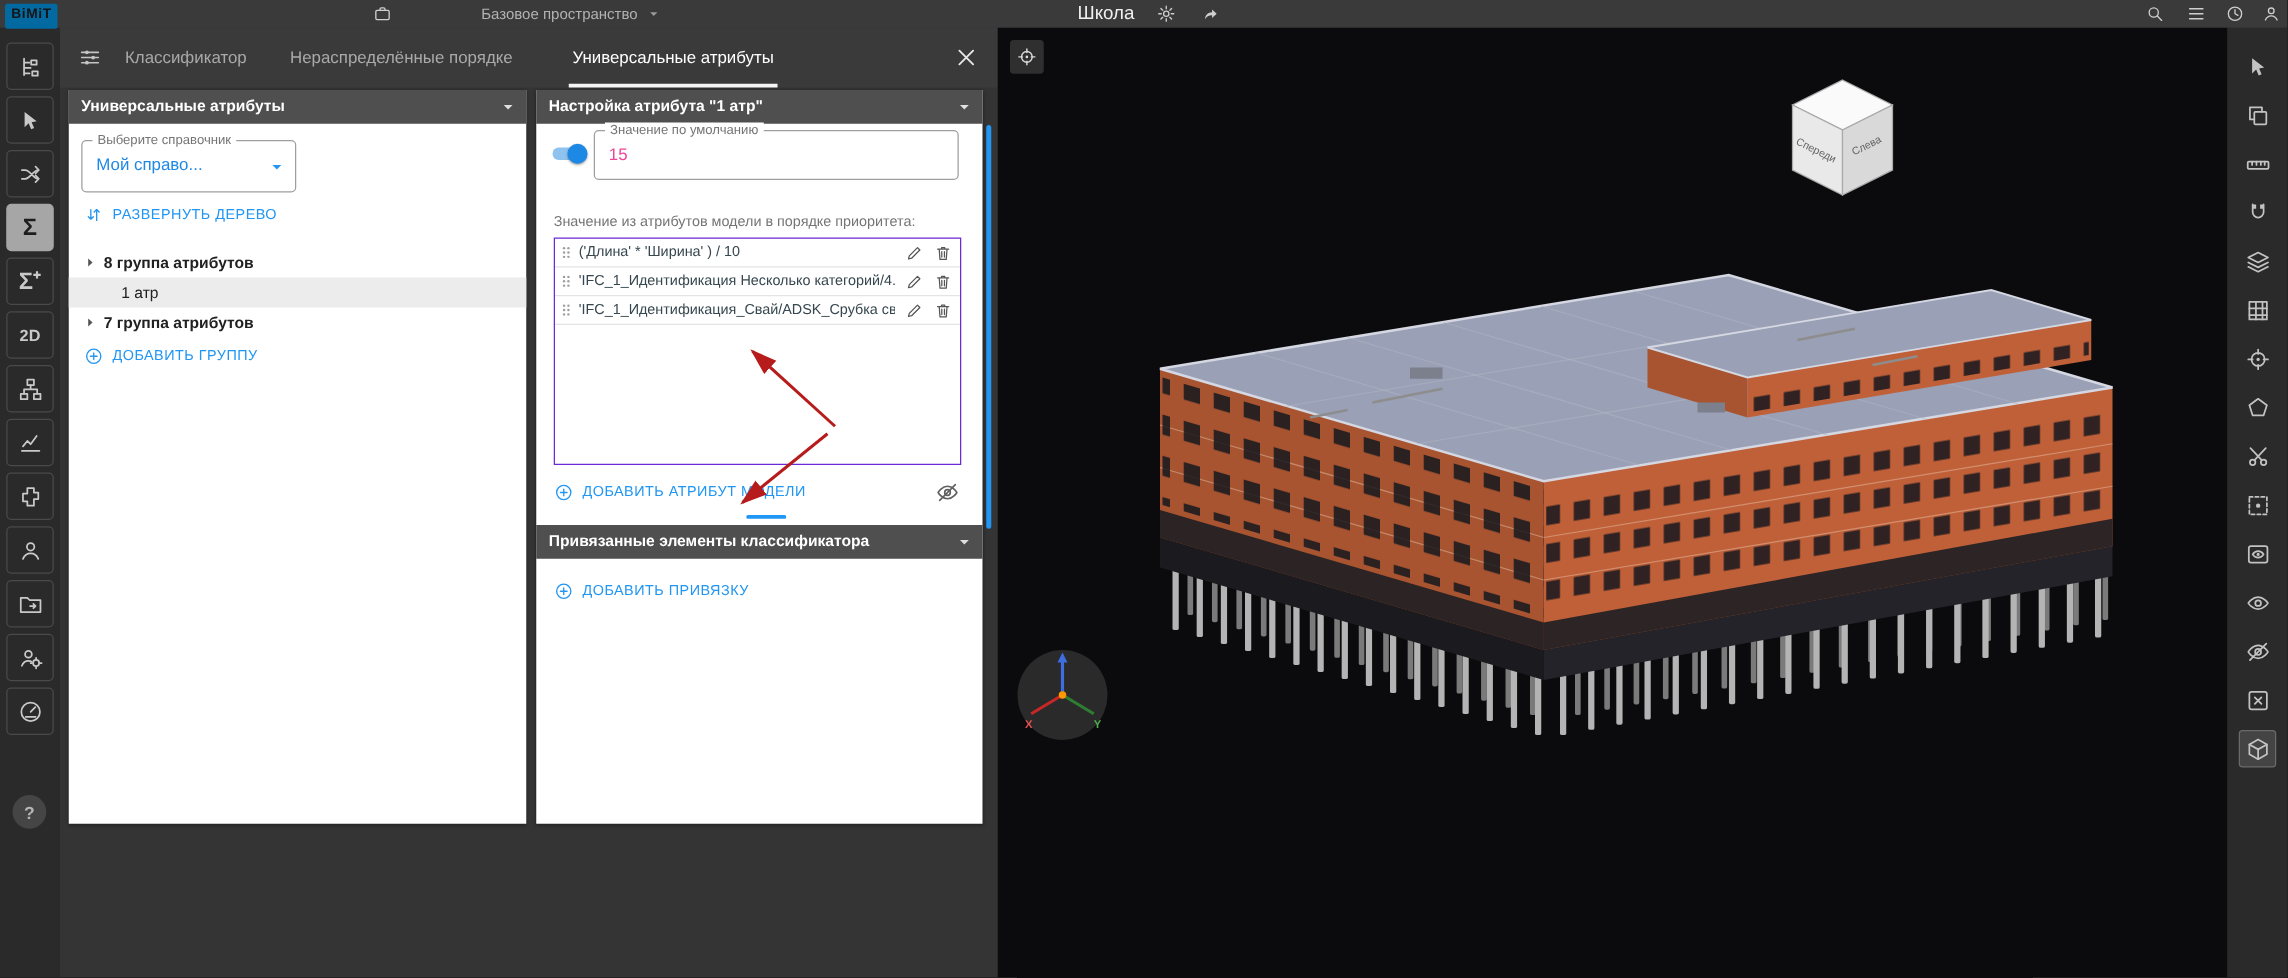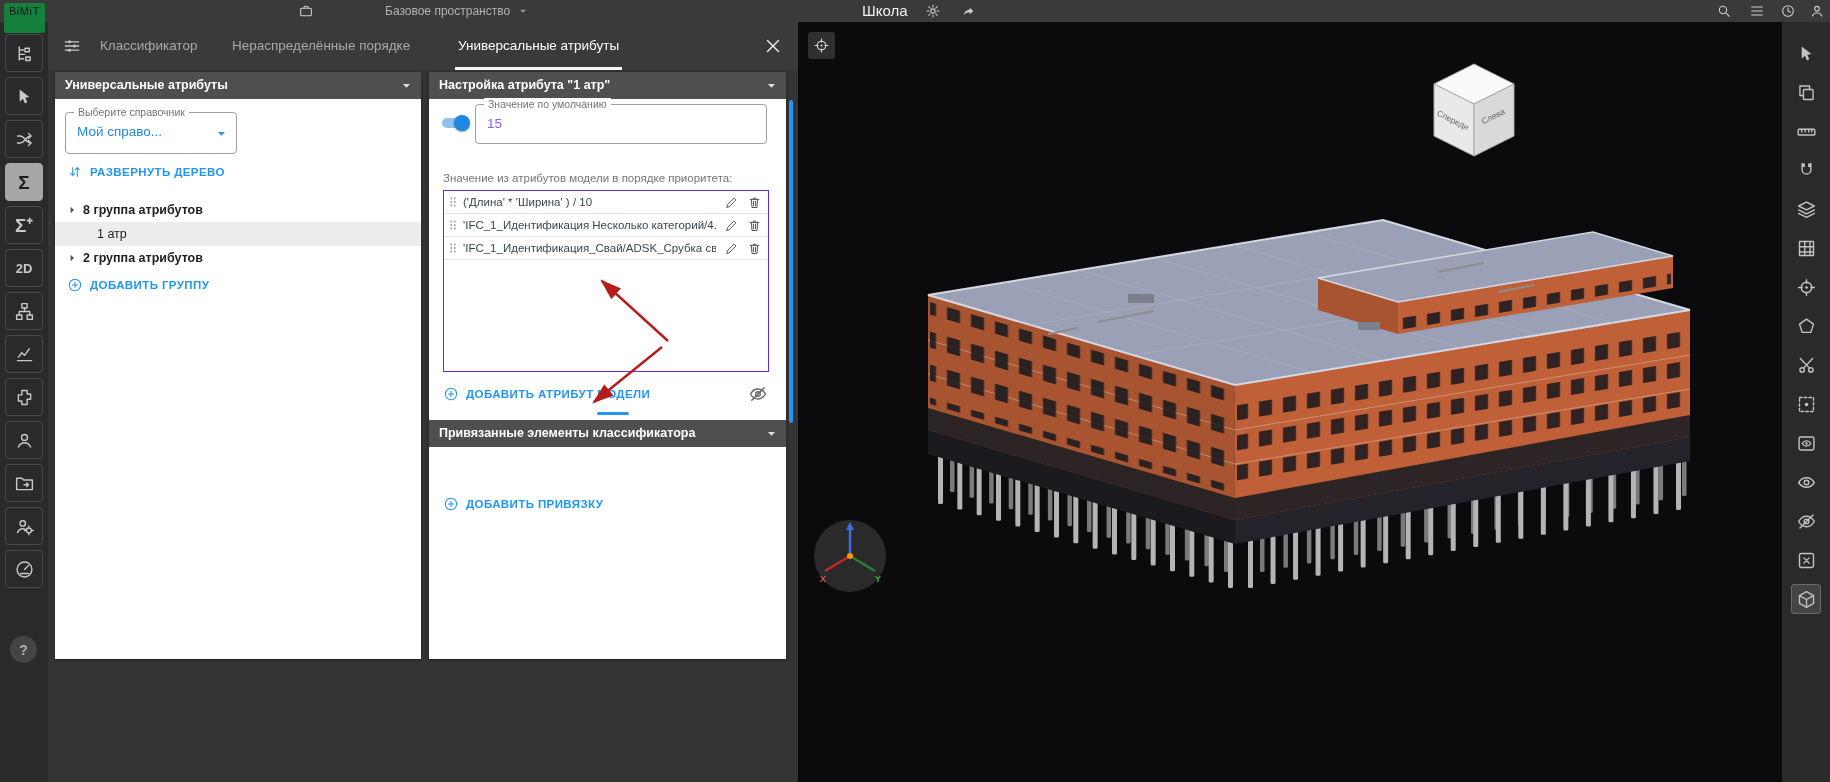--- a/index.html
+++ b/index.html
@@ -3,22 +3,22 @@
 <meta charset="utf-8">
 <style>
   html,body{margin:0;padding:0;background:#222;}
   .app{position:relative;width:1830px;height:782px;overflow:hidden;background:#343434;
        font-family:"Liberation Sans",sans-serif;-webkit-font-smoothing:antialiased;}
   .ic{display:inline-block;line-height:0;}
   .ic svg{width:100%;height:100%;display:block;}
 
   
   .topbar{position:absolute;left:0;top:0;width:1830px;height:22px;background:#3a3a3a;z-index:40;}
-  .logo{position:absolute;left:4px;top:3px;height:30px;padding:0 5px;background:#15803d;color:#151515;
-        font-size:11px;font-weight:normal;line-height:16px;border-radius:2px;letter-spacing:.5px;}
+  .logo{position:absolute;left:4px;top:3px;height:20px;padding:0 5px;background:#0369a1;color:#151515;
+        font-size:11px;font-weight:bold;line-height:16px;border-radius:2px;letter-spacing:.5px;}
   .tb-ic{position:absolute;top:3px;width:16px;height:16px;color:#cfcfcf;cursor:pointer;}
   .workspace{position:absolute;left:385px;top:0;height:22px;display:flex;align-items:center;gap:6px;
              color:#b2b2b2;font-size:12px;cursor:pointer;}
   .workspace .ic{width:14px;height:14px;color:#9a9a9a;}
   .proj-title{position:absolute;left:862px;top:0;line-height:22px;color:#f0f0f0;font-size:15px;}
 
   
   .left-toolbar{position:absolute;left:0;top:22px;width:48px;height:760px;background:#2a2a2a;z-index:30;}
   .ltb-btn{position:absolute;left:5px;width:38px;height:38px;border:1px solid #4a4a4a;border-radius:4px;
            display:flex;align-items:center;justify-content:center;color:#c9c9c9;cursor:pointer;box-sizing:border-box;}
@@ -44,28 +44,28 @@
   .card-right{left:381px;width:357px;}
   .vscroll{position:absolute;left:741px;top:30px;width:4px;height:323px;background:#2196f3;border-radius:2px;cursor:pointer;}
 
   .sec-head{position:absolute;left:0;right:0;height:27px;background:#4f4f4f;color:#fff;font-size:12.5px;
             font-weight:600;line-height:27px;padding-left:10px;cursor:pointer;}
   .sec-head .ic{position:absolute;right:6px;top:5px;width:17px;height:17px;color:#e0e0e0;}
 
   .mfield{position:absolute;border:1px solid #9e9e9e;border-radius:4px;background:#fff;box-sizing:border-box;}
   .flabel{position:absolute;top:-7px;left:8px;font-size:10.5px;color:#757575;background:#fff;padding:0 4px;white-space:nowrap;}
   .fvalue{position:absolute;left:11px;top:11px;font-size:13.5px;color:#1e88e5;white-space:nowrap;overflow:hidden;max-width:70%;}
-  .fvalue.dark{color:#8b5cf6;}
+  .fvalue.dark{color:#ec4899;}
   .mfield .ic.fcaret{position:absolute;right:6px;top:12px;width:17px;height:17px;color:#2196f3;}
 
   .search-input{position:absolute;box-sizing:border-box;border:1px solid #bdbdbd;border-radius:4px;
                 font-family:"Liberation Sans",sans-serif;font-size:12.5px;color:#424242;padding:0 10px;outline:none;}
   .search-input::placeholder{color:#9e9e9e;}
 
-  .blue-link{display:flex;align-items:center;gap:7px;color:#2196f3;font-size:11.5px;font-weight:bold;
+  .blue-link{display:flex;align-items:center;gap:7px;color:#2196f3;font-size:11.5px;font-weight:normal;
              letter-spacing:.4px;cursor:pointer;white-space:nowrap;}
   .blue-link .ic{width:16px;height:16px;}
 
   .tree-row{position:absolute;left:0;width:100%;height:24px;display:flex;align-items:center;font-size:12.5px;color:#212121;cursor:pointer;box-sizing:border-box;}
   .tree-row .ic{width:14px;height:14px;color:#555;margin:0 4px 0 10px;}
   .tree-row.selected{background:#ececec;}
   .tree-row.group{font-weight:bold;}
 
   .list-box{position:absolute;border:1px solid #6d28d9;background:#fff;box-sizing:border-box;overflow:hidden;}
   .attr-row{height:22px;display:flex;align-items:center;border-bottom:1px solid #e4e4e4;padding:0 6px 0 2px;
@@ -313,21 +313,21 @@
       </div>
       <div class="tree-row selected" style="top:150px;padding-left:42px">
         <span>1 атр</span>
       </div>
       <div class="tree-row group" style="top:174px">
         <span class="ic">
             <svg viewBox="0 0 24 24" fill="none" stroke="currentColor" stroke-width="1.6" stroke-linecap="round" stroke-linejoin="round">
               <path d="M9.5 6.5l6 5.5-6 5.5z" fill="currentColor" stroke="none"></path>
             </svg>
           </span>
-        <span>2 группа атрибутов</span>
+        <span>7 группа атрибутов</span>
       </div>
 
       <div class="blue-link" style="position:absolute;left:12px;top:204px;height:18px;">
         <span class="ic">
             <svg viewBox="0 0 24 24" fill="none" stroke="currentColor" stroke-width="1.6" stroke-linecap="round" stroke-linejoin="round">
               <circle cx="12" cy="12" r="8.5"></circle>
               <path d="M12 8v8M8 12h8"></path>
             </svg>
           </span>
         <span>ДОБАВИТЬ ГРУППУ</span>
@@ -455,21 +455,21 @@
 
       <div class="sec-head" style="top:348px;">
         <span>Привязанные элементы классификатора</span>
         <span class="ic">
             <svg viewBox="0 0 24 24" fill="none" stroke="currentColor" stroke-width="1.6" stroke-linecap="round" stroke-linejoin="round">
               <path d="M7 10l5 5 5-5z" fill="currentColor" stroke="none"></path>
             </svg>
           </span>
       </div>
 
-      <div class="blue-link" style="position:absolute;left:14px;top:392px;height:18px;margin-top:31px;">
+      <div class="blue-link" style="position:absolute;left:14px;top:392px;height:18px;">
         <span class="ic">
             <svg viewBox="0 0 24 24" fill="none" stroke="currentColor" stroke-width="1.6" stroke-linecap="round" stroke-linejoin="round">
               <circle cx="12" cy="12" r="8.5"></circle>
               <path d="M12 8v8M8 12h8"></path>
             </svg>
           </span>
         <span>ДОБАВИТЬ ПРИВЯЗКУ</span>
       </div>
     </div>
 

